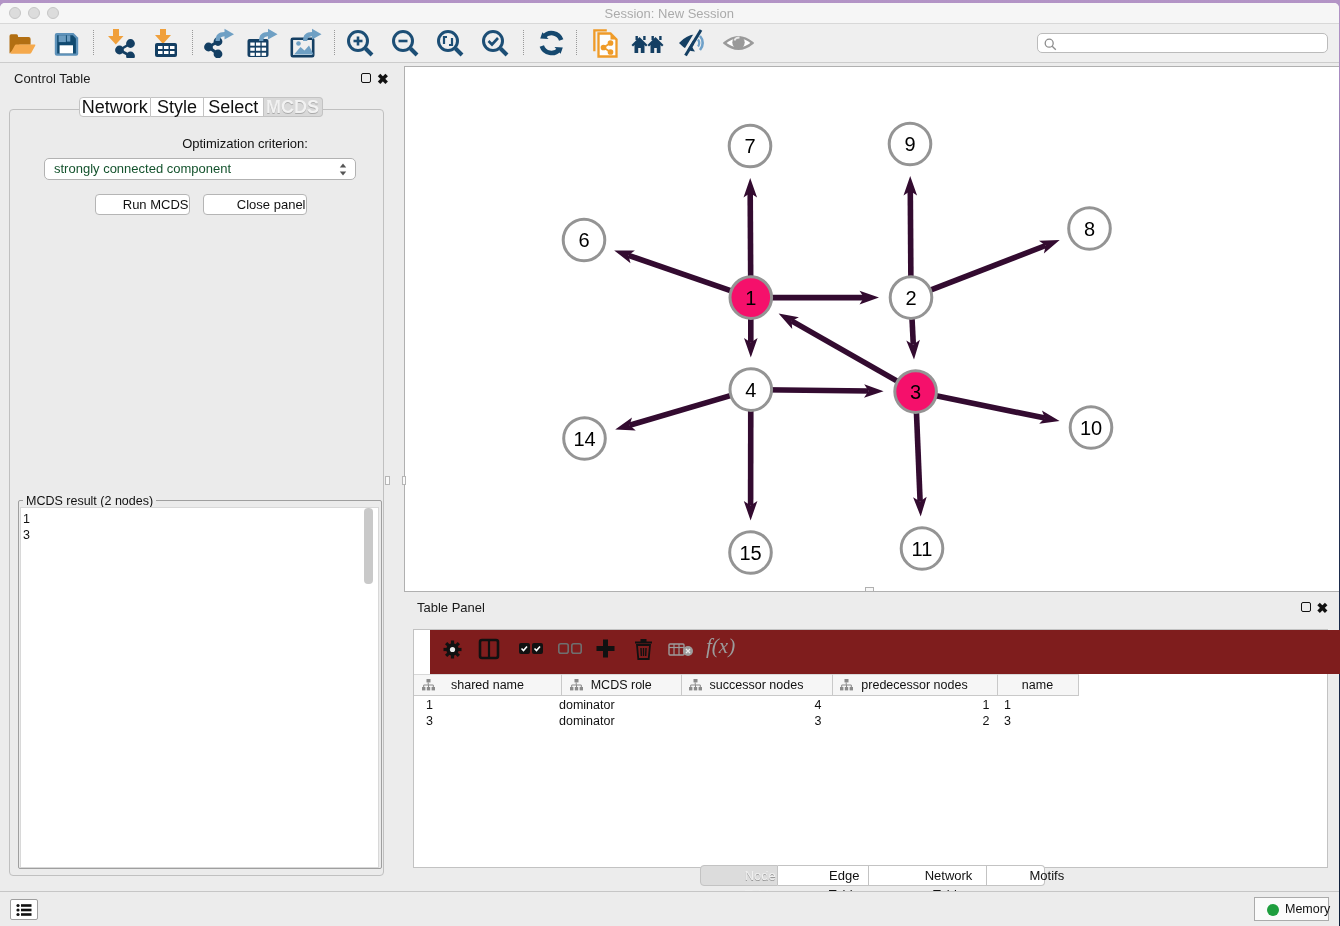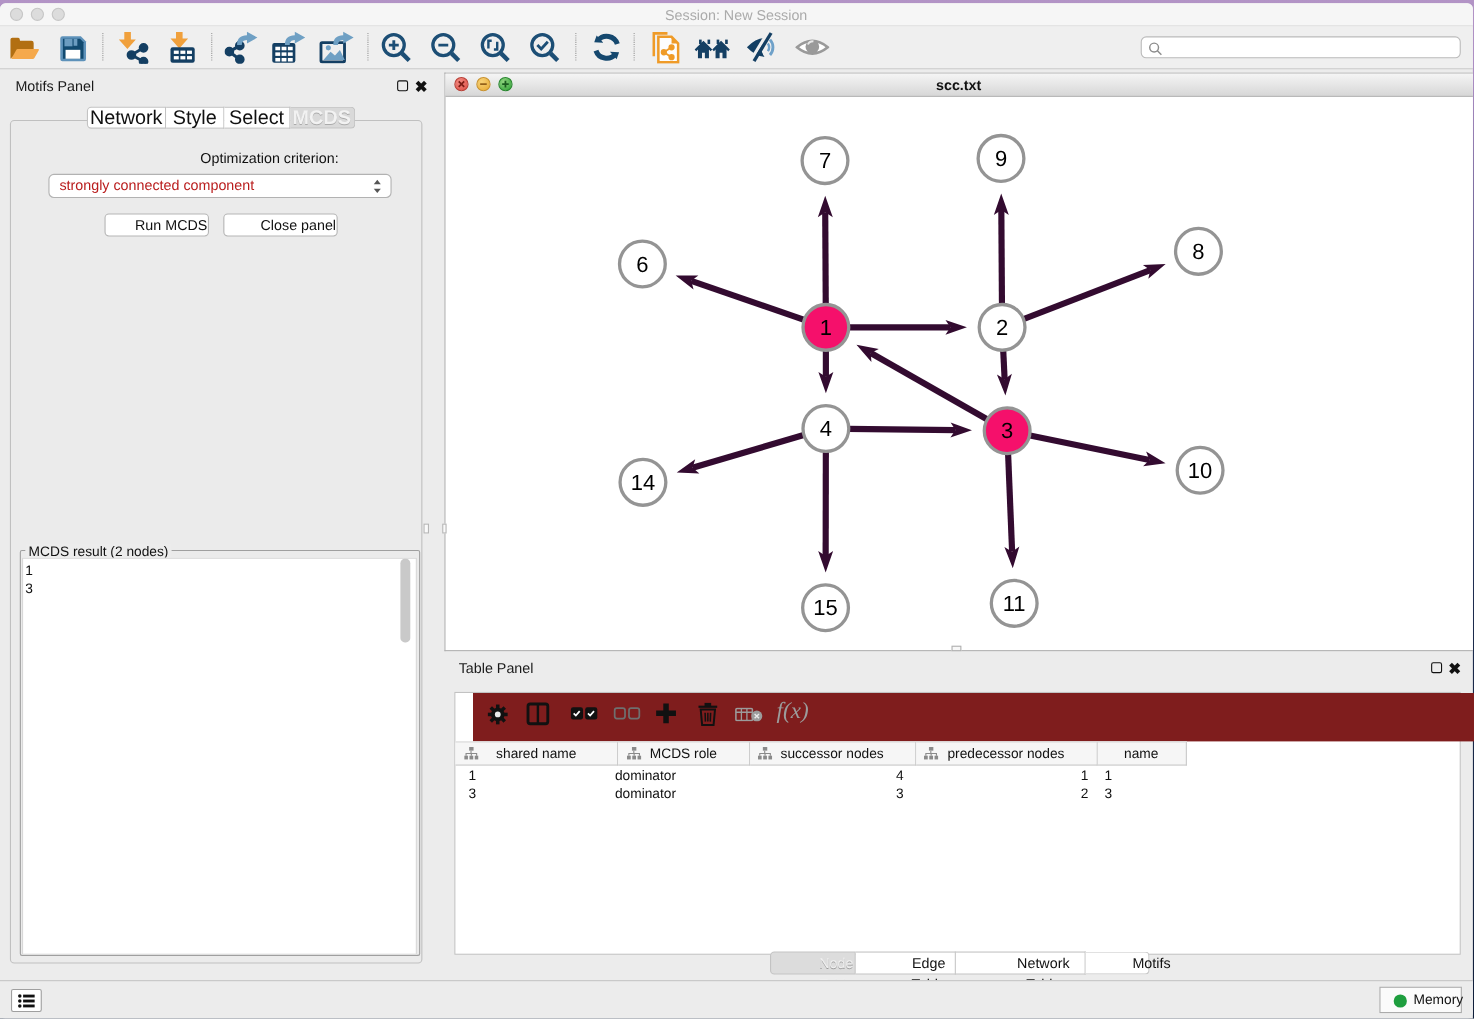--- a/index.html
+++ b/index.html
@@ -14,21 +14,21 @@
   #wintitle{position:absolute;top:3px;left:0;width:100%;text-align:center;font-size:13px;color:#ababab;}
   .tbi{position:absolute;top:4px;}
   .tbsep{position:absolute;top:6px;height:25px;width:0px;border-left:1px dotted #999999;}
   #searchbox{position:absolute;left:1037px;top:9px;width:291px;height:20px;background:#fff;border:1px solid #bbbbbb;border-radius:5px;box-sizing:border-box;}
   #cp-title{position:absolute;left:14px;top:71px;font-size:13px;color:#1a1a1a;}
   .sq-icon{position:absolute;width:10px;height:10px;border:1.5px solid #111;border-radius:2px;box-sizing:border-box;}
   .x-icon{position:absolute;font-size:14px;font-weight:bold;color:#111;line-height:10px;}
   .tab{position:absolute;box-sizing:border-box;background:#fff;border:1px solid #c3c3c3;font-size:18px;color:#111;text-align:center;top:96.5px;height:20px;line-height:18px;z-index:5;}
   #cp-box{position:absolute;left:9px;top:109px;width:375px;height:767px;background:#ebebeb;border:1px solid #c0c0c0;border-radius:4px;box-sizing:border-box;}
   #opt-label{position:absolute;left:0;top:136px;width:400px;text-align:center;font-size:13px;color:#111;margin-left:45px;}
-  #opt-select{position:absolute;left:44px;top:158px;width:312px;height:22px;background:#fff;border:1px solid #b2b2b2;border-radius:5px;box-sizing:border-box;font-size:13px;color:#b91c1c;line-height:20px;padding-left:9px;}
+  #opt-select{position:absolute;left:44px;top:158px;width:312px;height:22px;background:#fff;border:1px solid #b2b2b2;border-radius:5px;box-sizing:border-box;font-size:13px;color:#14532d;line-height:20px;padding-left:9px;}
   .btn{position:absolute;top:193.5px;height:21px;background:#ffffff;border:1px solid #b5b5b5;border-radius:4px;box-sizing:border-box;font-size:13px;color:#111;text-align:right;line-height:19px;}
   #mcds-field{position:absolute;left:17.5px;top:500px;width:364px;height:369px;border:1px solid #9f9f9f;border-radius:2px;box-sizing:border-box;}
   #mcds-legend{position:absolute;left:23px;top:494px;background:#ececec;font-size:12.5px;color:#111;padding:0 3px;}
   #mcds-white{position:absolute;left:20px;top:507px;width:359px;height:360.5px;background:#fff;border:1px solid #d8d8d8;box-sizing:border-box;}
   #netwin{position:absolute;left:403.5px;top:66px;width:935px;height:525.5px;background:#fff;border:1px solid #b0b0b0;border-right:none;box-sizing:border-box;}
   #nettitle{position:absolute;left:0;top:0;width:100%;height:20px;background:linear-gradient(180deg,#f5f5f5,#d7d7d7);border-bottom:1px solid #a8a8a8;}
   .tl2{position:absolute;top:3px;width:13px;height:13px;border-radius:50%;box-sizing:border-box;}
   #nettitle-text{position:absolute;top:3px;left:0;width:100%;text-align:center;font-size:13px;font-weight:bold;color:#111;}
   #tp-title{position:absolute;left:417px;top:600px;font-size:13px;color:#1a1a1a;}
   #tp-box{position:absolute;left:413px;top:629px;width:914.5px;height:238.5px;background:#fff;border:1px solid #c2c2c2;box-sizing:border-box;}
@@ -186,21 +186,21 @@
     <path d="M11.5 12.5 a5 4 0 0 1 5 -3" fill="none" stroke="#e8e8e8" stroke-width="1.8"></path>
   </svg>
   <div id="searchbox">
     <svg style="position:absolute;left:6px;top:3.5px;" width="13" height="13" viewBox="0 0 13 13">
       <circle cx="5.2" cy="5.2" r="4" fill="none" stroke="#8c8c8c" stroke-width="1.3"></circle>
       <line x1="8.2" y1="8.2" x2="11.8" y2="11.8" stroke="#8c8c8c" stroke-width="1.3"></line>
     </svg>
   </div>
 </div>
 
-<div id="cp-title">Motifs Panel</div>
+<div id="cp-title">Control Table</div>
 <div class="sq-icon" style="left:361px;top:73px;"></div>
 <div class="x-icon" style="left:377px;top:74px;">✖</div>
 <div class="tab" style="left:78.5px;width:72.5px;border-radius:4px 0 0 4px;">Network</div>
 <div class="tab" style="left:151px;width:53px;border-left:none;">Style</div>
 <div class="tab" style="left:204px;width:59.5px;border-left:none;">Select</div>
 <div class="tab" style="left:263.5px;width:59px;border-left:none;border-radius:0 4px 4px 0;background:#d9d9d9;color:#f2f2f2;text-shadow:0 1px 0 #aaa;font-weight:bold;">MCDS</div>
 <div id="cp-box"></div>
 <div id="opt-label">Optimization criterion:</div>
 <div id="opt-select">strongly connected component
   <svg style="position:absolute;right:8px;top:4px;" width="8" height="13" viewBox="0 0 8 13">
@@ -211,38 +211,20 @@
 <div class="btn" style="left:94.5px;width:95px;">Run MCDS</div>
 <div class="btn" style="left:203px;width:103.5px;">Close panel</div>
 <div id="mcds-field"></div>
 <div id="mcds-legend">MCDS result (2 nodes)</div>
 <div id="mcds-white">
   <div style="position:absolute;left:2px;top:3px;font-size:12.5px;color:#111;line-height:16px;">1<br>3</div>
   <div style="position:absolute;right:5px;top:0px;width:9px;height:76px;background:#c9c9c9;border-radius:4px;"></div>
 </div>
 
 <div id="netwin">
-  <div id="nettitle">
-    <div class="tl2" style="left:8.5px;background:radial-gradient(circle at 35% 30%,#f28b82,#dd4b42);border:1px solid #b93d34;">
-      <svg width="11" height="11" viewBox="0 0 11 11" style="position:absolute;left:0;top:0;">
-            <path d="M3 3 L8 8 M8 3 L3 8" stroke="#7e1d16" stroke-width="1.6"></path>
-          </svg>
-    </div>
-    <div class="tl2" style="left:28px;background:radial-gradient(circle at 35% 30%,#f7d277,#e8a931);border:1px solid #c9912b;">
-      <svg width="11" height="11" viewBox="0 0 11 11" style="position:absolute;left:0;top:0;">
-            <path d="M2.5 5.5 H8.5" stroke="#93611a" stroke-width="1.6"></path>
-          </svg>
-    </div>
-    <div class="tl2" style="left:48px;background:radial-gradient(circle at 35% 30%,#8fd37f,#2ea135);border:1px solid #26862c;">
-      <svg width="11" height="11" viewBox="0 0 11 11" style="position:absolute;left:0;top:0;">
-            <path d="M5.5 2.5 V8.5 M2.5 5.5 H8.5" stroke="#1c5c20" stroke-width="1.6"></path>
-          </svg>
-    </div>
-    <div id="nettitle-text">scc.txt</div>
-  </div>
   <svg id="graph" style="position:absolute;left:-404.5px;top:-67px;" width="1340" height="592" viewBox="0 0 1340 592">
   <g stroke="#330b30" stroke-width="5.6" fill="#330b30">
   <line x1="750.8" y1="297.6" x2="750.2" y2="193.0"></line>
   <path d="M750.2 178.0 L757.1 197.5 L750.2 193.0 L743.5 197.5 Z" stroke="none"></path>
   <line x1="750.8" y1="297.6" x2="628.4" y2="255.3"></line>
   <path d="M614.2 250.4 L634.9 250.4 L628.4 255.3 L630.5 263.2 Z" stroke="none"></path>
   <line x1="750.8" y1="297.6" x2="864.0" y2="297.6"></line>
   <path d="M879.0 297.6 L859.5 304.4 L864.0 297.6 L859.5 290.8 Z" stroke="none"></path>
   <line x1="750.8" y1="297.6" x2="750.8" y2="342.6"></line>
   <path d="M750.8 357.6 L744.0 338.1 L750.8 342.6 L757.6 338.1 Z" stroke="none"></path>

